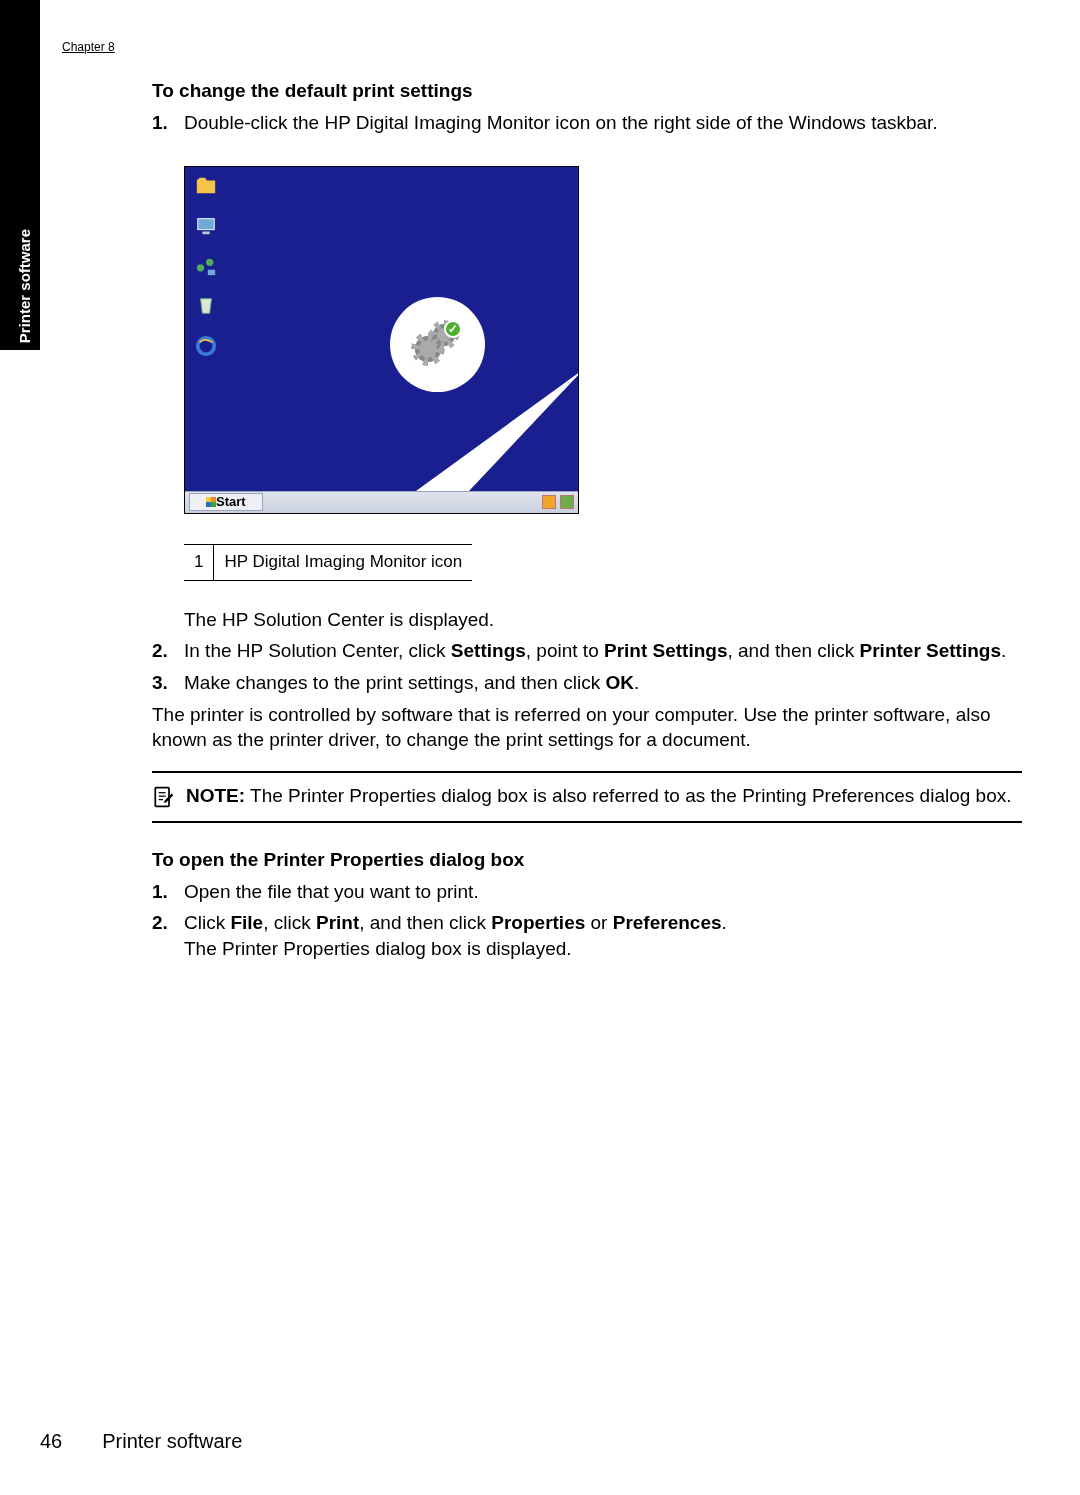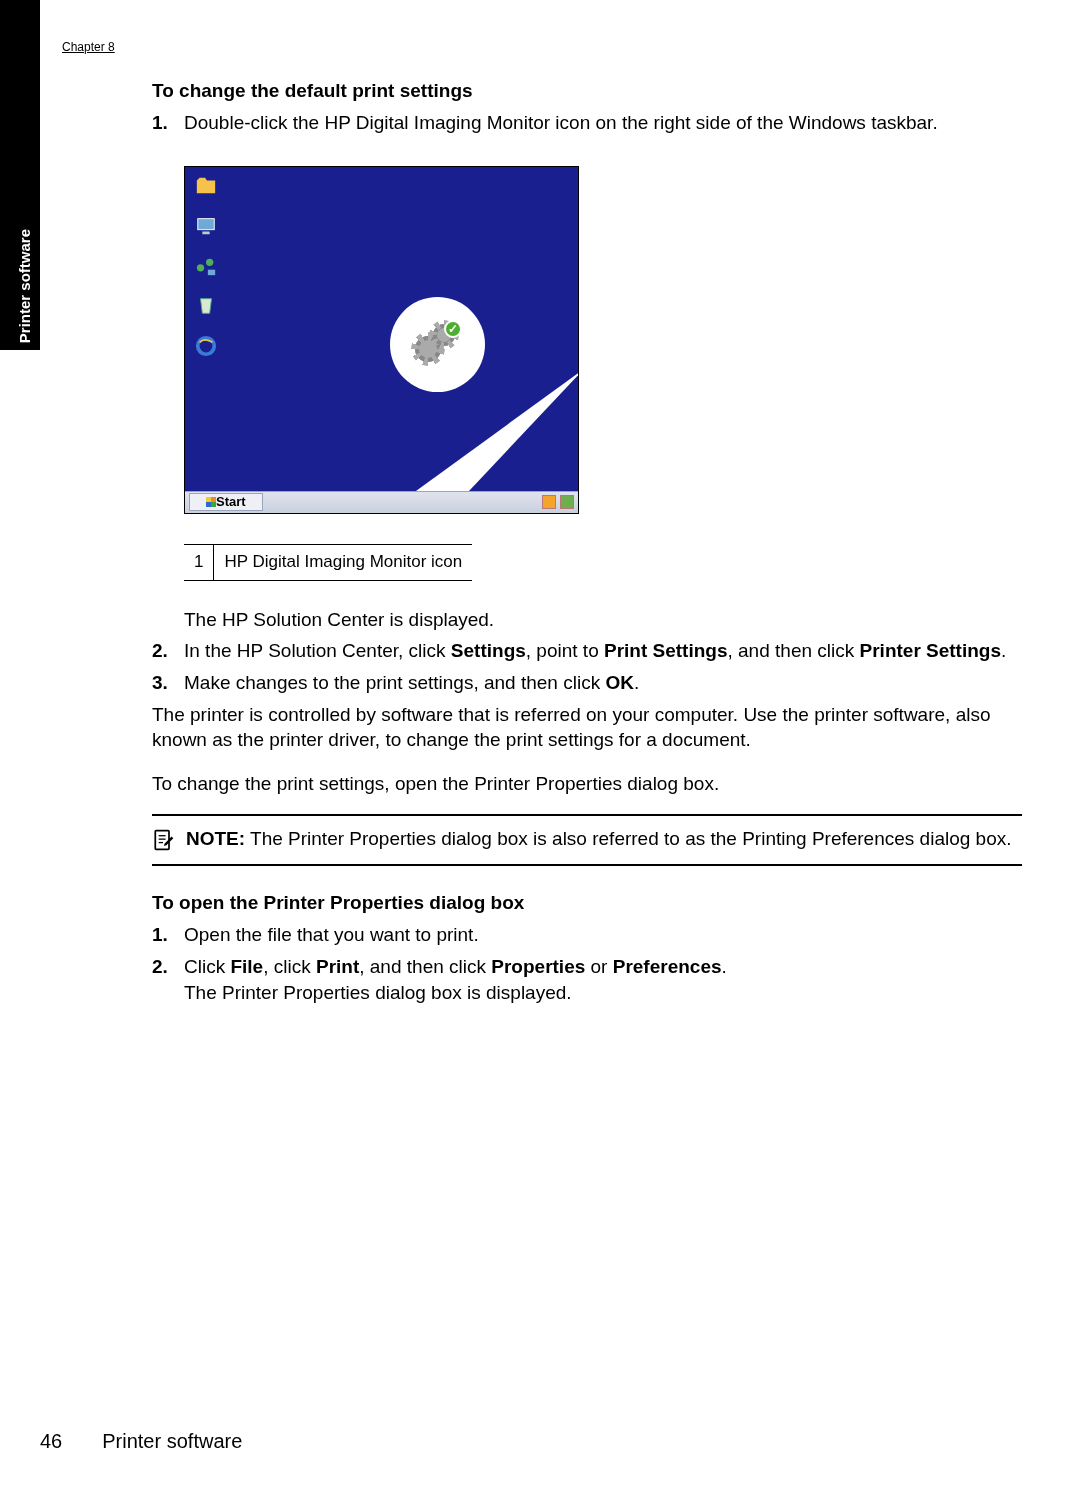--- a/index.html
+++ b/index.html
@@ -287,21 +287,20 @@
     <li>
       <span>In the HP Solution Center, click </span><b>Settings</b><span>, point to </span><b>Print Settings</b><span>, and then click </span><b>Printer Settings</b><span>.</span>
     </li>
     <li>
       <span>Make changes to the print settings, and then click </span><b>OK</b><span>.</span>
     </li>
   </ol>
 
 
   <p class="body-p">The printer is controlled by software that is referred on your computer. Use the printer software, also known as the printer driver, to change the print settings for a document.</p>
-  <p class="body-p">To change the print settings, open the Printer Properties dialog box.</p>
 
   <div class="note-block">
     <svg class="note-icon" viewBox="0 0 24 28">
       <rect x="3" y="3" width="16" height="22" rx="1" fill="none" stroke="#000" stroke-width="2"></rect>
       <line x1="7" y1="9" x2="15" y2="9" stroke="#000" stroke-width="1.5"></line>
       <line x1="7" y1="13" x2="15" y2="13" stroke="#000" stroke-width="1.5"></line>
       <line x1="7" y1="17" x2="12" y2="17" stroke="#000" stroke-width="1.5"></line>
       <path d="M14 18 L22 10 L24 12 L16 20 L13 21 Z" fill="#000"></path>
     </svg>
     <div>

